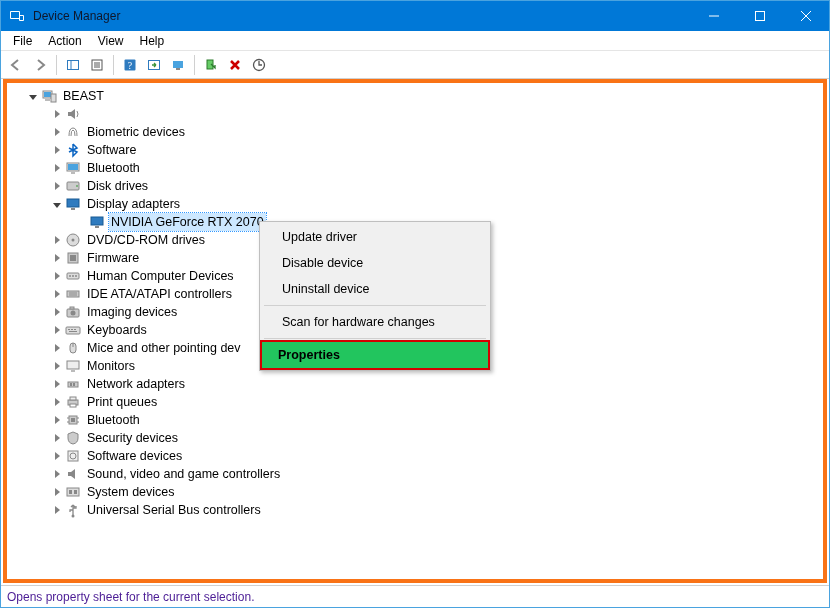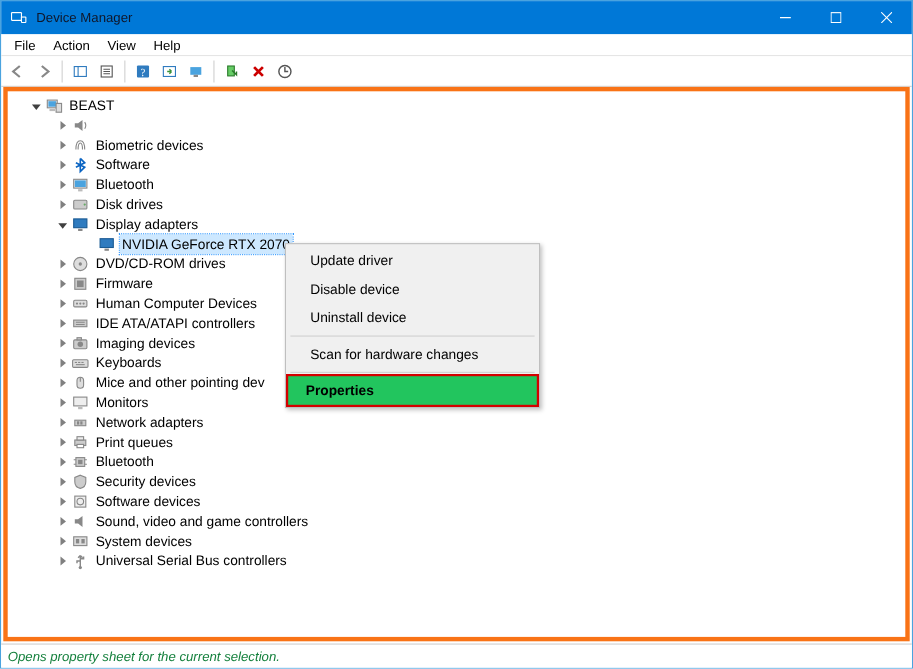--- a/index.html
+++ b/index.html
@@ -30,21 +30,21 @@
   .node.selected .label { background: #cde8ff; outline: 1px dotted #3399ff; }
   .indent1 { padding-left: 14px; }
   .indent2 { padding-left: 38px; }
   .indent3 { padding-left: 62px; }
   
   .context-menu { position: absolute; left: 252px; top: 138px; width: 232px; background: #f0f0f0; border: 1px solid #bfbfbf; box-shadow: 2px 2px 4px rgba(0,0,0,.25); padding: 2px; font-size: 12.5px; }
   .context-menu .cm-item { padding: 6px 20px; cursor: default; }
   .context-menu .cm-sep { height: 1px; background: #d0d0d0; margin: 3px 2px; }
   .context-menu .cm-item.highlight { background: #22c55e; font-weight: 700; border: 2px solid #d40000; margin: -2px; padding: 6px 16px; }
   
-  .statusbar { height: 22px; border-top: 1px solid #d0d0d0; display:flex; align-items:center; padding: 2px 6px; font-size: 12px; color:#15803d; background:#fff;font-style:italic; }
+  .statusbar { height: 22px; border-top: 1px solid #d0d0d0; display:flex; align-items:center; padding: 2px 6px; font-size: 12px; color:#4c1d95; background:#fff; }
 </style>
 </head>
 <body>
 
 <div class="window">
 
   <div class="titlebar">
     <span class="app-icon">
       <svg width="16" height="16" viewBox="0 0 16 16">
           <rect x="1" y="3" width="10" height="8" rx="1" fill="#fff" stroke="#fff" stroke-width="0"></rect>

